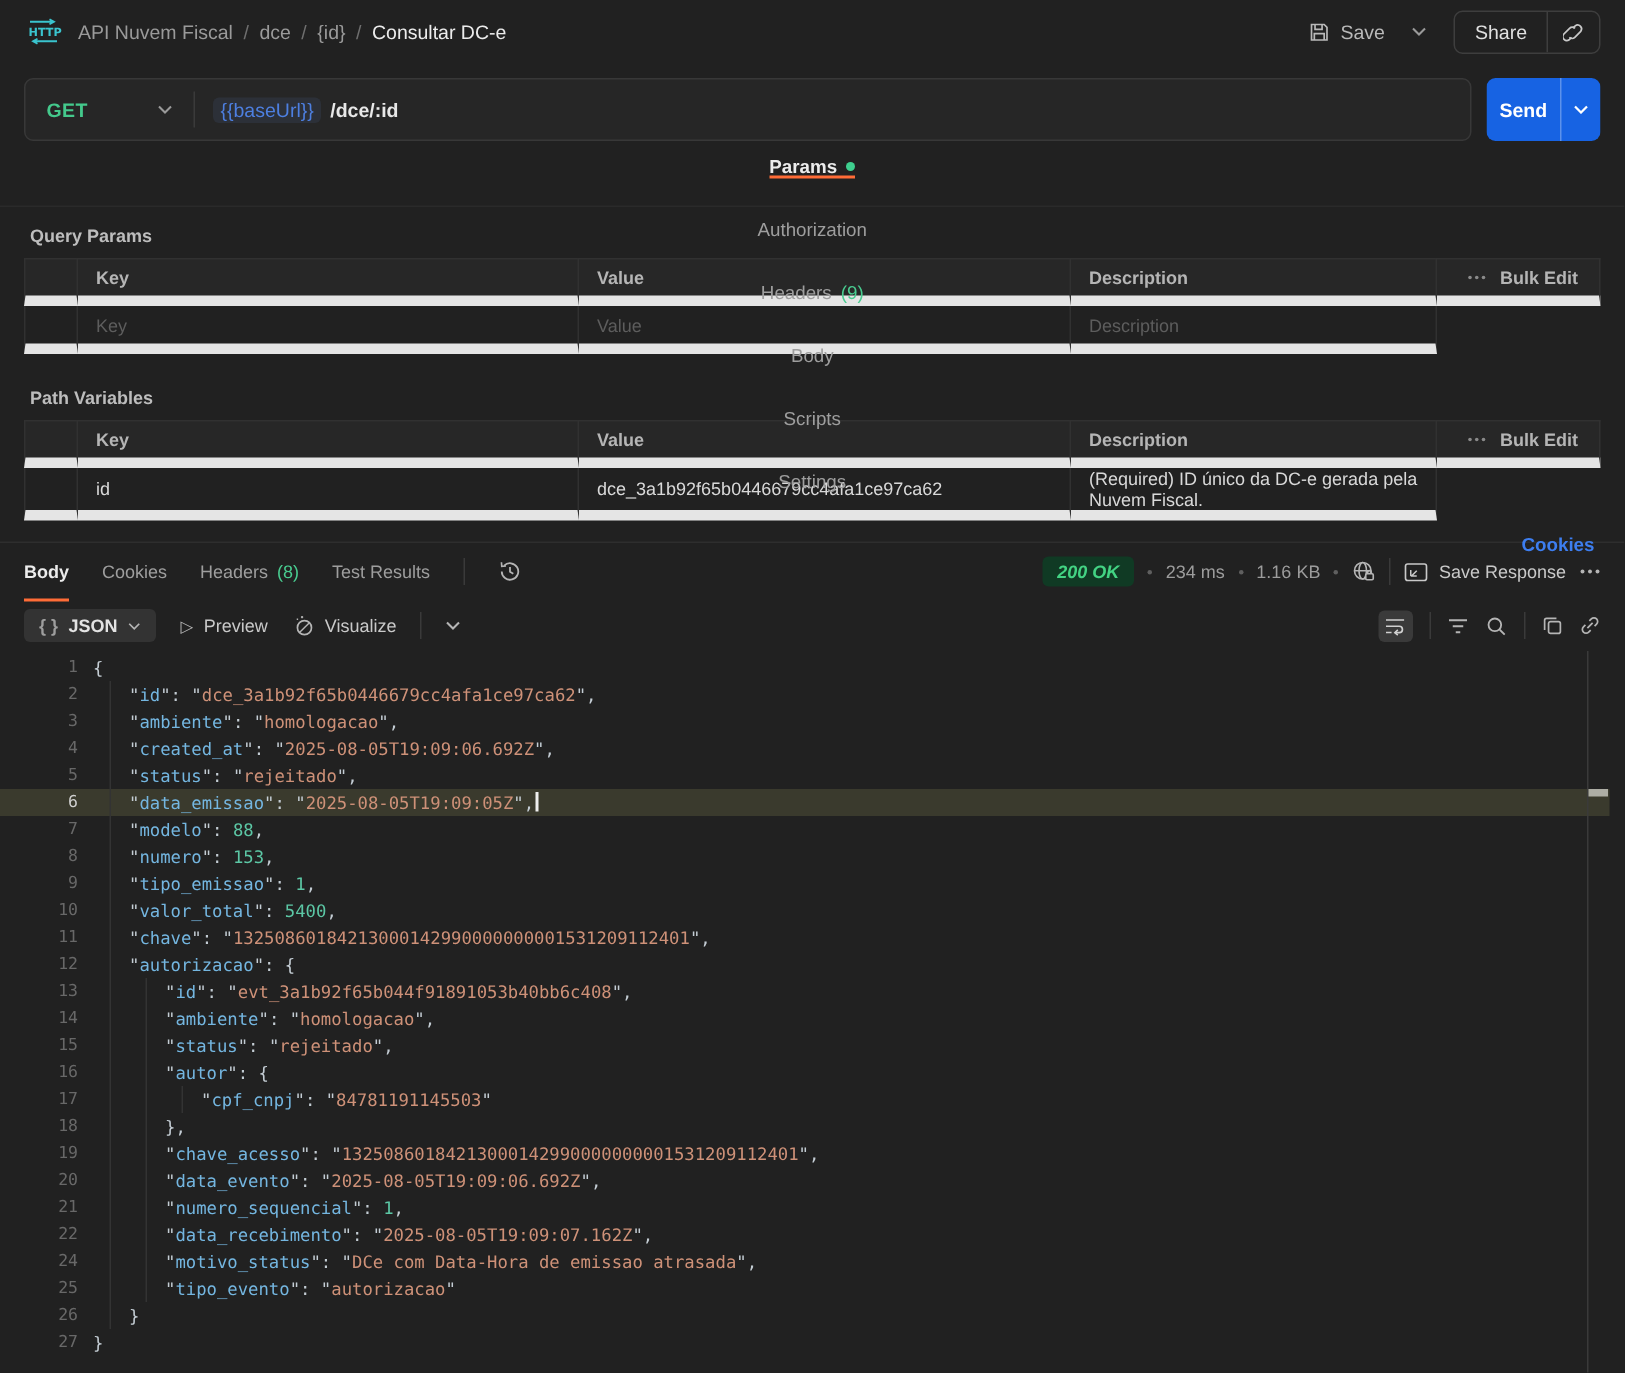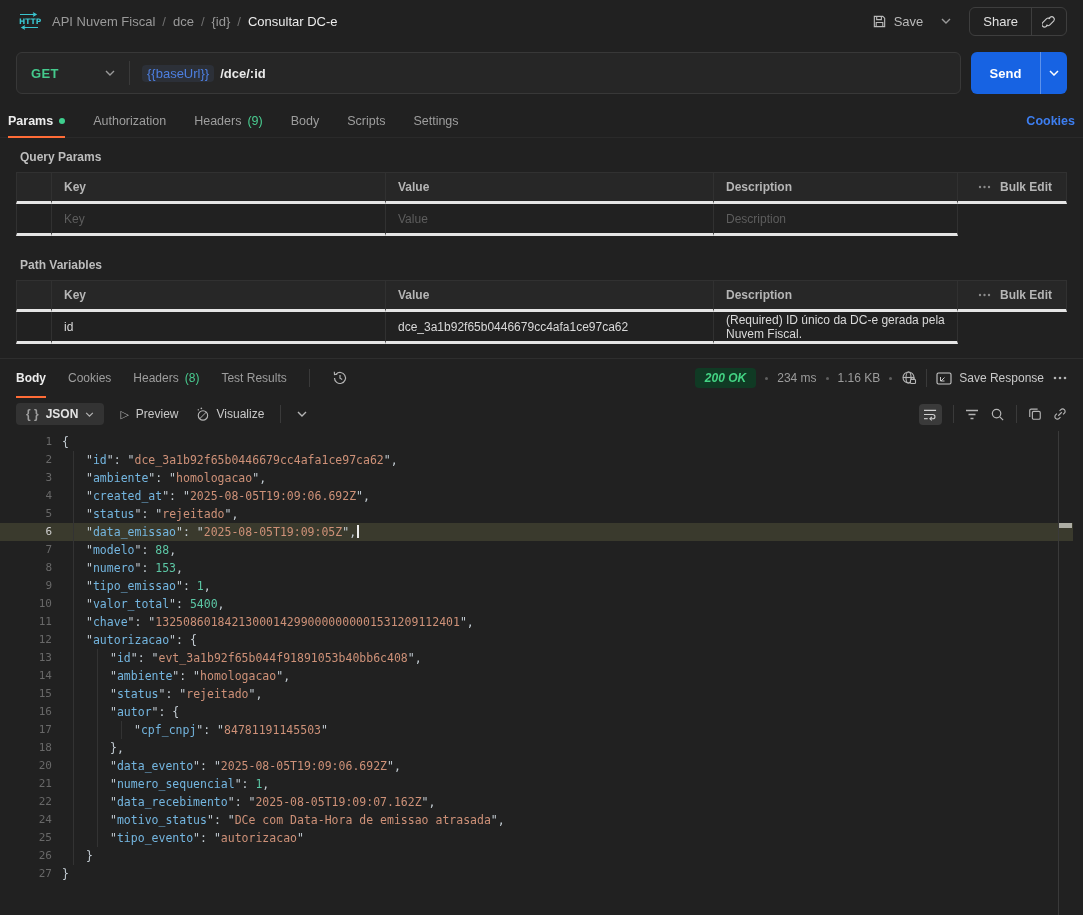--- a/index.html
+++ b/index.html
@@ -22,37 +22,37 @@
 
   
   .urlrow { display:flex; margin:10px 16px; gap:10px; height:42px; }
   .urlbox { flex:1; display:flex; align-items:center; background:#262626; border:1px solid #383838; border-radius:6px; }
   .method { width:112px; flex:none; display:flex; align-items:center; justify-content:space-between; padding:0 14px; cursor:pointer; }
   .method-label { font-size:13px; font-weight:700; color:#44c98c; letter-spacing:.3px; }
   .url-div { width:1px; align-self:stretch; margin:8px 0; background:#3a3a3a; }
   .url-field { display:flex; align-items:center; gap:6px; padding:0 12px; font-size:13px; flex:1; cursor:text; }
   .chip { color:#4d7fe0; background:#2c3038; border-radius:4px; padding:1px 5px; }
   .url-path { color:#e8e8e8; font-weight:600; }
-  .send-btn { width:96px; flex:none; display:flex; border-radius:6px; overflow:hidden; cursor:pointer; }
+  .send-btn { width:76px; flex:none; display:flex; border-radius:6px; overflow:hidden; cursor:pointer; }
   .send-main { flex:1; background:#1763e3; color:#fff; font-size:13px; font-weight:700; display:grid; place-items:center; }
   .send-chev { width:27px; background:#1763e3; border-left:1px solid rgba(255,255,255,.3); display:grid; place-items:center; color:#fff; }
 
   
-  .reqtabs { display:flex; align-items:center; height:34px; padding:0 8px; gap:28px; border-bottom:1px solid #2a2a2a; font-size:12.5px; }
+  .reqtabs { display:flex; align-items:center; height:34px; padding:0 20px; gap:28px; border-bottom:1px solid #2a2a2a; font-size:12.5px;flex-direction:column; }
   .rtab { color:#9e9e9e; display:flex; align-items:center; gap:6px; height:100%; position:relative; cursor:pointer; }
   .rtab.active { color:#ececec; font-weight:600; }
   .rtab.active::after { content:""; position:absolute; left:0; right:0; bottom:-1px; height:2px; background:#ff6c37; }
   .tab-dot { width:6px; height:6px; border-radius:50%; background:#3ecf8e; }
   .count { color:#49cc90; }
   .cookies-link { margin-left:auto; color:#3d7ef0; font-weight:600; cursor:pointer; }
 
   
   .sec-label { margin:12px 20px 8px; font-size:12px; font-weight:600; color:#bdbdbd; }
   .ptable { margin:0 16px; display:grid; grid-template-columns:36px 334px 328px 244px 109px; font-size:12px; }
-  .cell { border-right:1px solid #313131; border-bottom:3px solid #e5e5e5; min-height:32px; display:flex; align-items:center; }
+  .cell { border-right:1px solid #313131; border-bottom:7px solid #e5e5e5; min-height:32px; display:flex; align-items:center; }
   .cell.first { border-left:1px solid #313131; }
   .th { border-top:1px solid #313131; background:#272727; color:#b5b5b5; font-weight:600; padding:0 12px; }
   .td { color:#d9d9d9; padding:0 12px; }
   .td input { width:100%; background:transparent; border:none; outline:none; color:#d9d9d9; font-size:12px; font-family:inherit; }
   .td input::placeholder { color:#5d5d5d; }
   .bulk { justify-content:flex-end; gap:9px; padding:0 14px; color:#b5b5b5; cursor:pointer; }
   .nocell { border:none; }
   .mt22 { margin-top:22px; }
 
   
@@ -376,20 +376,21 @@
       <div class="cl"><span class="ln">9</span><span class="lc"><span class="ind"></span><span class="tp">"</span><span class="tk">tipo_emissao</span><span class="tp">": </span><span class="tn">1</span><span class="tp">,</span></span></div>
       <div class="cl"><span class="ln">10</span><span class="lc"><span class="ind"></span><span class="tp">"</span><span class="tk">valor_total</span><span class="tp">": </span><span class="tn">5400</span><span class="tp">,</span></span></div>
       <div class="cl"><span class="ln">11</span><span class="lc"><span class="ind"></span><span class="tp">"</span><span class="tk">chave</span><span class="tp">": </span><span class="tp">"</span><span class="ts">13250860184213000142990000000001531209112401</span><span class="tp">"</span><span class="tp">,</span></span></div>
       <div class="cl"><span class="ln">12</span><span class="lc"><span class="ind"></span><span class="tp">"</span><span class="tk">autorizacao</span><span class="tp">": </span><span class="tp">{</span></span></div>
       <div class="cl"><span class="ln">13</span><span class="lc"><span class="ind"></span><span class="ind"></span><span class="tp">"</span><span class="tk">id</span><span class="tp">": </span><span class="tp">"</span><span class="ts">evt_3a1b92f65b044f91891053b40bb6c408</span><span class="tp">"</span><span class="tp">,</span></span></div>
       <div class="cl"><span class="ln">14</span><span class="lc"><span class="ind"></span><span class="ind"></span><span class="tp">"</span><span class="tk">ambiente</span><span class="tp">": </span><span class="tp">"</span><span class="ts">homologacao</span><span class="tp">"</span><span class="tp">,</span></span></div>
       <div class="cl"><span class="ln">15</span><span class="lc"><span class="ind"></span><span class="ind"></span><span class="tp">"</span><span class="tk">status</span><span class="tp">": </span><span class="tp">"</span><span class="ts">rejeitado</span><span class="tp">"</span><span class="tp">,</span></span></div>
       <div class="cl"><span class="ln">16</span><span class="lc"><span class="ind"></span><span class="ind"></span><span class="tp">"</span><span class="tk">autor</span><span class="tp">": </span><span class="tp">{</span></span></div>
       <div class="cl"><span class="ln">17</span><span class="lc"><span class="ind"></span><span class="ind"></span><span class="ind"></span><span class="tp">"</span><span class="tk">cpf_cnpj</span><span class="tp">": </span><span class="tp">"</span><span class="ts">84781191145503</span><span class="tp">"</span></span></div>
       <div class="cl"><span class="ln">18</span><span class="lc"><span class="ind"></span><span class="ind"></span><span class="tp">},</span></span></div>
+      <div class="cl"><span class="ln">19</span><span class="lc"><span class="ind"></span><span class="ind"></span><span class="tp">"</span><span class="tk">chave_acesso</span><span class="tp">": </span><span class="tp">"</span><span class="ts">13250860184213000142990000000001531209112401</span><span class="tp">"</span><span class="tp">,</span></span></div>
       <div class="cl"><span class="ln">20</span><span class="lc"><span class="ind"></span><span class="ind"></span><span class="tp">"</span><span class="tk">data_evento</span><span class="tp">": </span><span class="tp">"</span><span class="ts">2025-08-05T19:09:06.692Z</span><span class="tp">"</span><span class="tp">,</span></span></div>
       <div class="cl"><span class="ln">21</span><span class="lc"><span class="ind"></span><span class="ind"></span><span class="tp">"</span><span class="tk">numero_sequencial</span><span class="tp">": </span><span class="tn">1</span><span class="tp">,</span></span></div>
       <div class="cl"><span class="ln">22</span><span class="lc"><span class="ind"></span><span class="ind"></span><span class="tp">"</span><span class="tk">data_recebimento</span><span class="tp">": </span><span class="tp">"</span><span class="ts">2025-08-05T19:09:07.162Z</span><span class="tp">"</span><span class="tp">,</span></span></div>
       <div class="cl"><span class="ln">24</span><span class="lc"><span class="ind"></span><span class="ind"></span><span class="tp">"</span><span class="tk">motivo_status</span><span class="tp">": </span><span class="tp">"</span><span class="ts">DCe com Data-Hora de emissao atrasada</span><span class="tp">"</span><span class="tp">,</span></span></div>
       <div class="cl"><span class="ln">25</span><span class="lc"><span class="ind"></span><span class="ind"></span><span class="tp">"</span><span class="tk">tipo_evento</span><span class="tp">": </span><span class="tp">"</span><span class="ts">autorizacao</span><span class="tp">"</span></span></div>
       <div class="cl"><span class="ln">26</span><span class="lc"><span class="ind"></span><span class="tp">}</span></span></div>
       <div class="cl"><span class="ln">27</span><span class="lc"><span class="tp">}</span></span></div>
     </div>
 </div>
 

